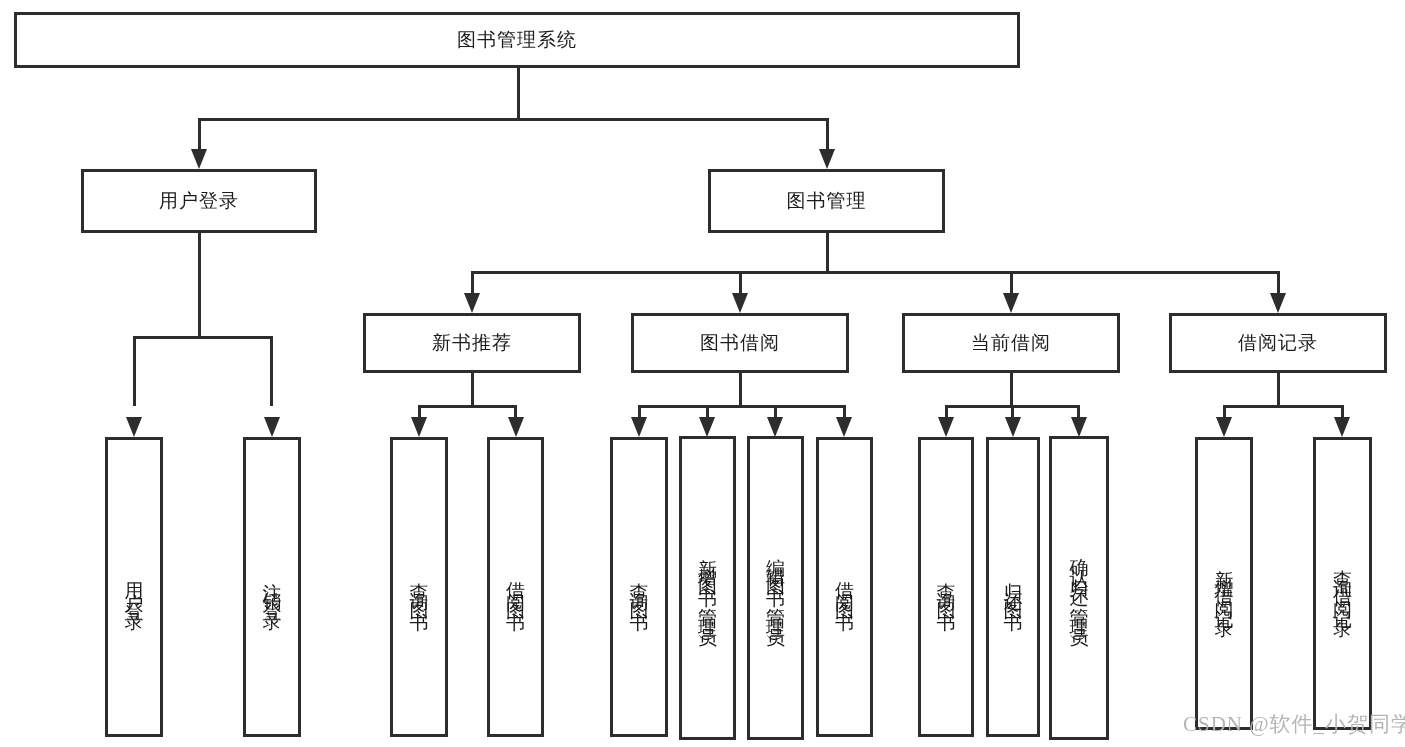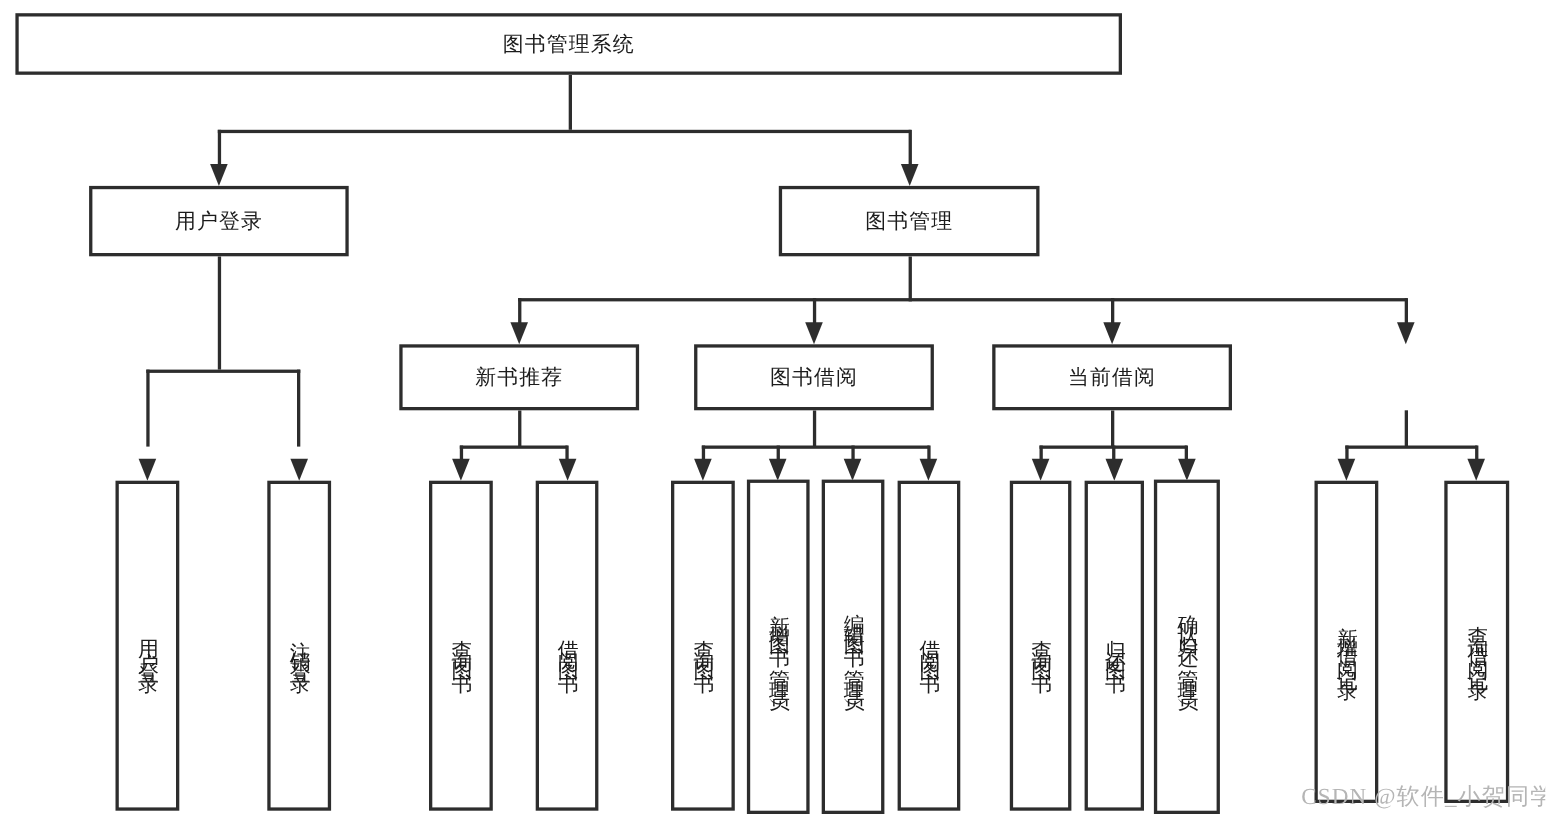--- a/index.html
+++ b/index.html
@@ -95,20 +95,21 @@
   <div class="arrowhead" style="left:1334px;top:417px"></div>
 
   <div class="box" style="left:14px;top:12px;width:1006px;height:56px">图书管理系统</div>
 
   <div class="box" style="left:81px;top:169px;width:236px;height:64px">用户登录</div>
   <div class="box" style="left:708px;top:169px;width:237px;height:64px">图书管理</div>
 
   <div class="box" style="left:363px;top:313px;width:218px;height:60px">新书推荐</div>
   <div class="box" style="left:902px;top:313px;width:218px;height:60px">当前借阅</div>
   <div class="box" style="left:631px;top:313px;width:218px;height:60px">图书借阅</div>
+  <div class="box" style="left:1169px;top:313px;width:218px;height:60px">借阅记录</div>
 
   <div class="box vbox" style="left:105px;top:437px;width:58px;height:300px">
     <span>用户登录</span>
     </div>
   <div class="box vbox" style="left:243px;top:437px;width:58px;height:300px">
     <span>注销登录</span>
     </div>
 
   <div class="box vbox" style="left:390px;top:437px;width:58px;height:300px">
     <span>查询图书</span>

